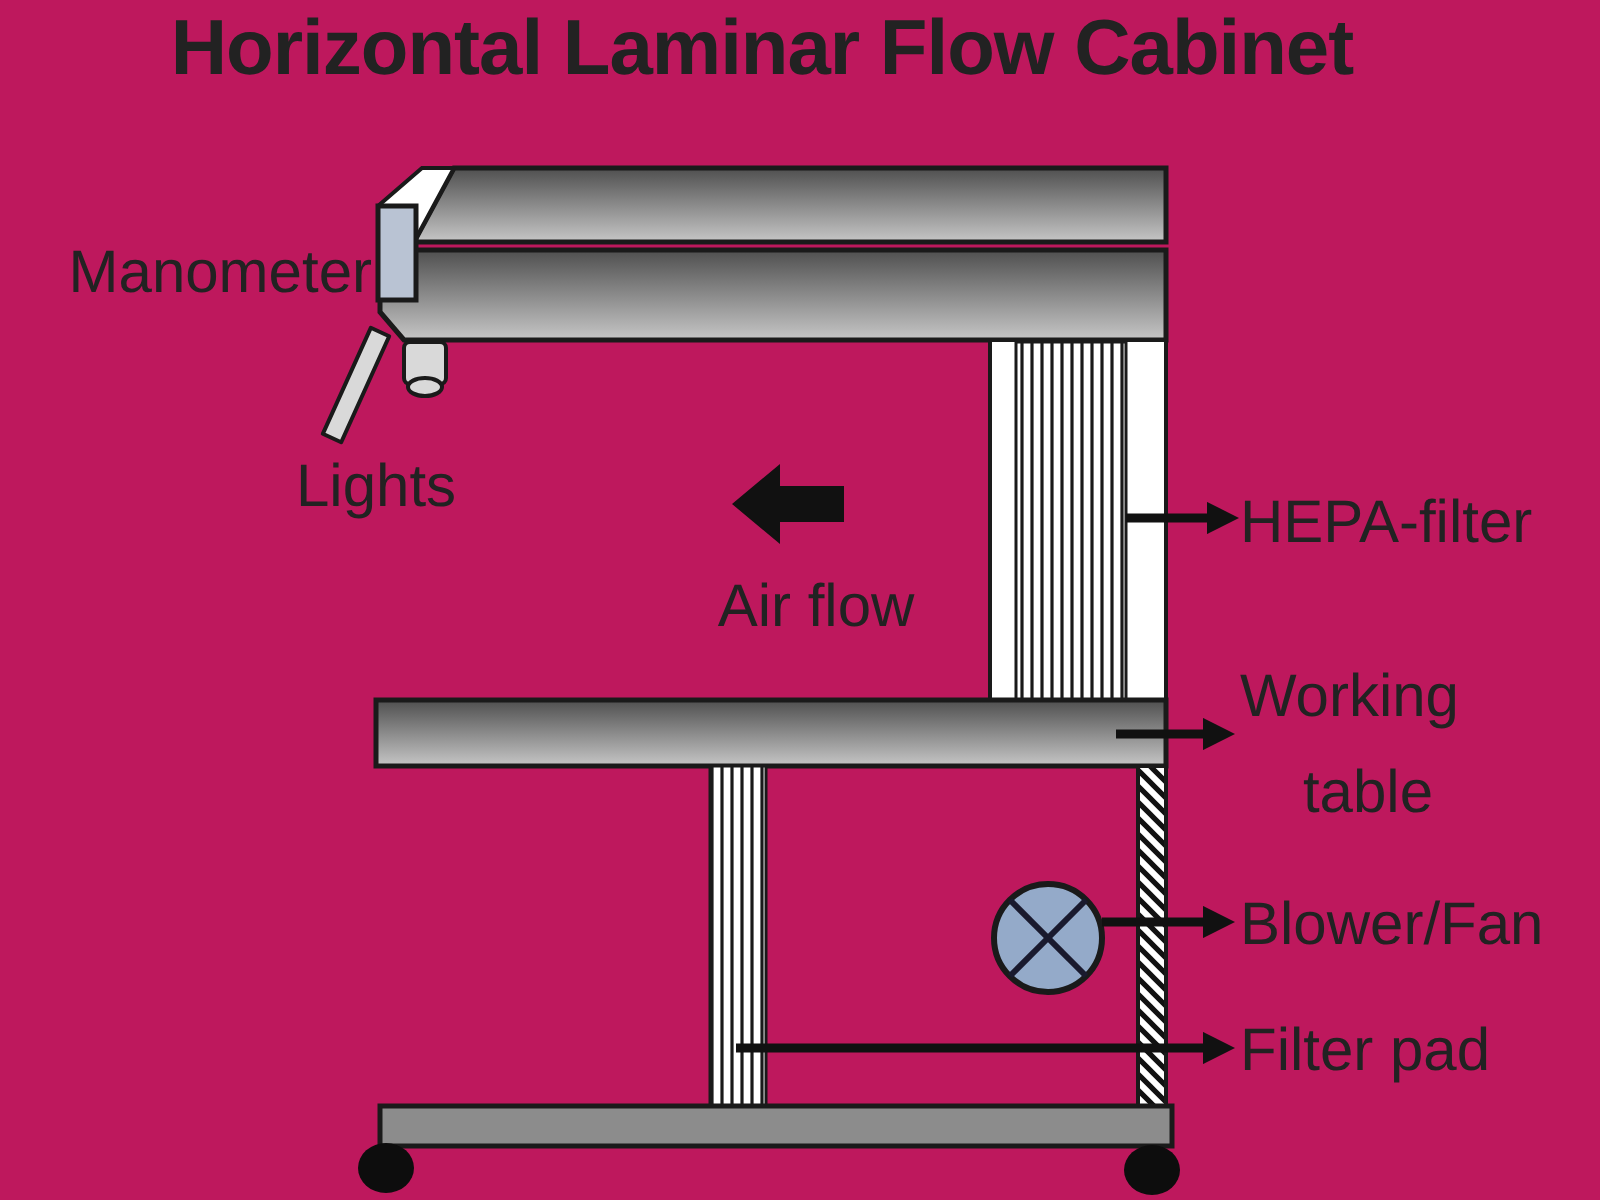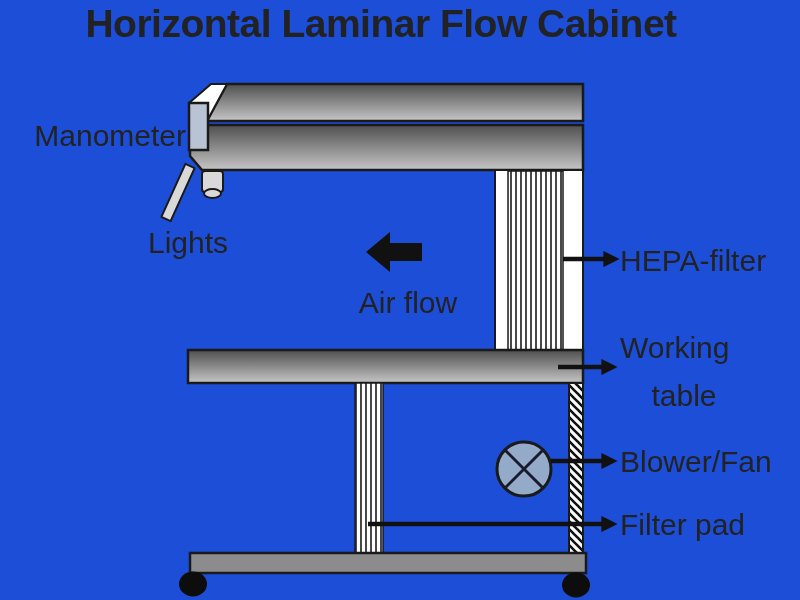--- a/index.html
+++ b/index.html
@@ -1,16 +1,16 @@
 <!DOCTYPE html>
 <html><head>
 <meta charset="utf-8">
 <style>
   html,body{margin:0;padding:0;background:#ffffff;}
-  .page{width:800px;height:600px;position:relative;background:#1d4ed8;overflow:hidden;}
+  .page{width:800px;height:600px;position:relative;background:#be185d;overflow:hidden;}
   svg{display:block;}
   text{font-family:"Liberation Sans", sans-serif;fill:#222222;}
   .title-text{font-size:39px;font-weight:700;letter-spacing:-0.5px;}
   .label-text{font-size:30px;font-weight:400;}
   .outline{stroke:#1a1a1a;}
   .thin-arrow{stroke:#111111;stroke-width:4.5;fill:none;}
 </style>
 </head>
 <body>
 

